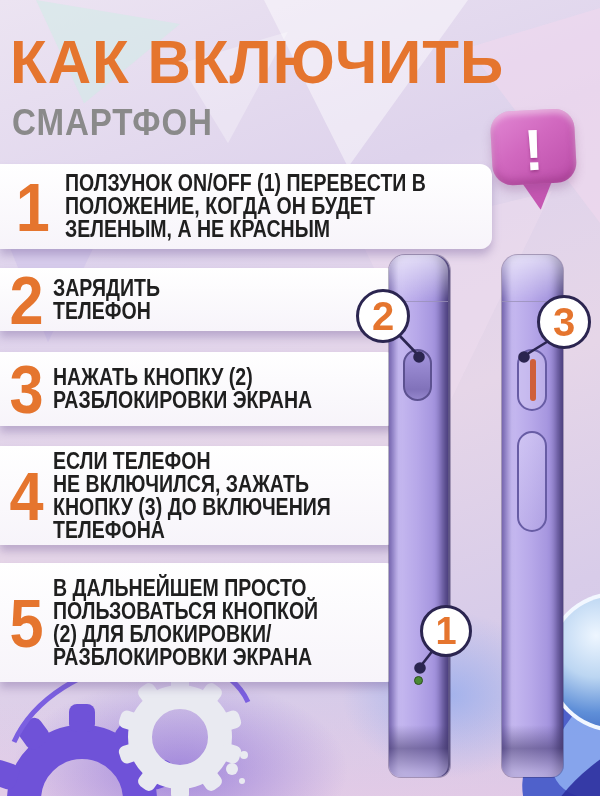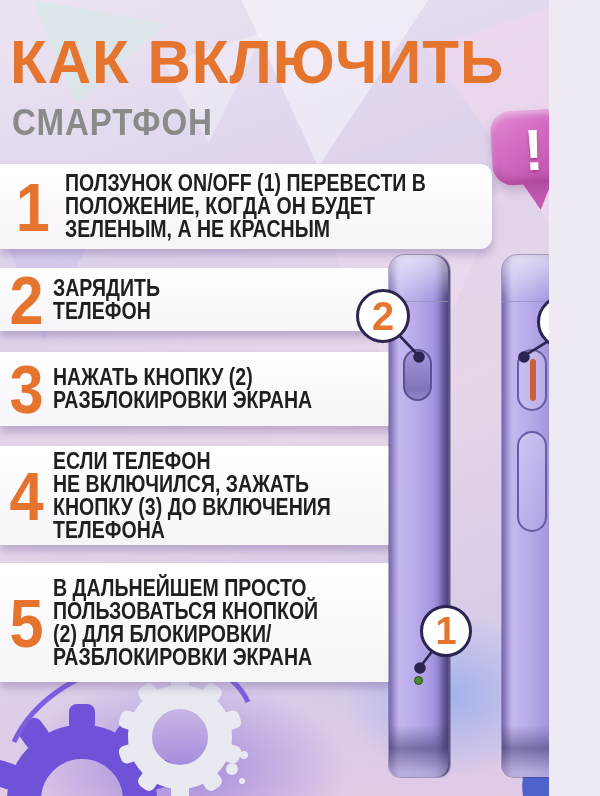--- a/index.html
+++ b/index.html
@@ -1,17 +1,17 @@
 <!DOCTYPE html>
 <html><head>
 <meta charset="utf-8">
 <style>
   html,body{margin:0;padding:0;background:#efeaf4;}
   #stage{
-    position:relative;width:549px;height:796px;overflow:hidden;
+    position:relative;width:600px;height:796px;overflow:hidden;
     font-family:"Liberation Sans",sans-serif;
     background:linear-gradient(160deg,#ece4f2 0%,#ded3ec 30%,#e6d6e8 55%,#d8cce9 78%,#d3c7e6 100%);
   }
   
   .facet{position:absolute;inset:0;pointer-events:none;}
   .f1{clip-path:polygon(44% 0,78% 0,58% 21%);background:rgba(255,255,255,.45);}
   .f2{clip-path:polygon(6% 0,30% 3%,14% 13%);background:rgba(205,238,230,.5);}
   .f3{clip-path:polygon(78% 6%,100% 1%,100% 28%);background:rgba(243,216,238,.55);}
   .f4{clip-path:polygon(0 28%,22% 21%,8% 43%);background:rgba(206,193,234,.5);}
   .f5{clip-path:polygon(60% 30%,92% 24%,74% 52%);background:rgba(240,222,240,.45);}

